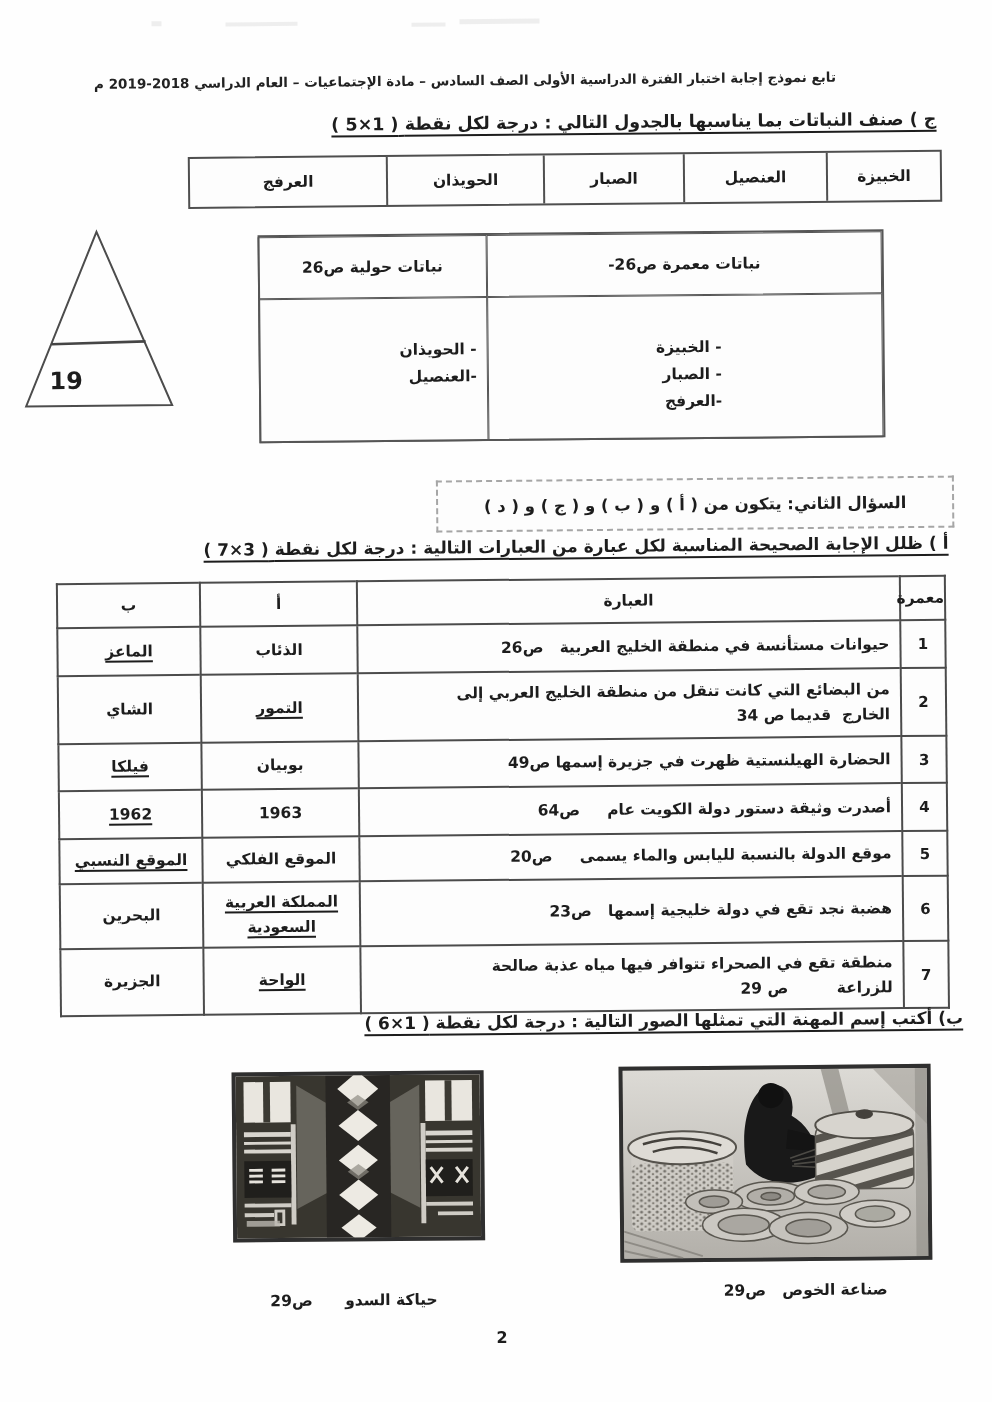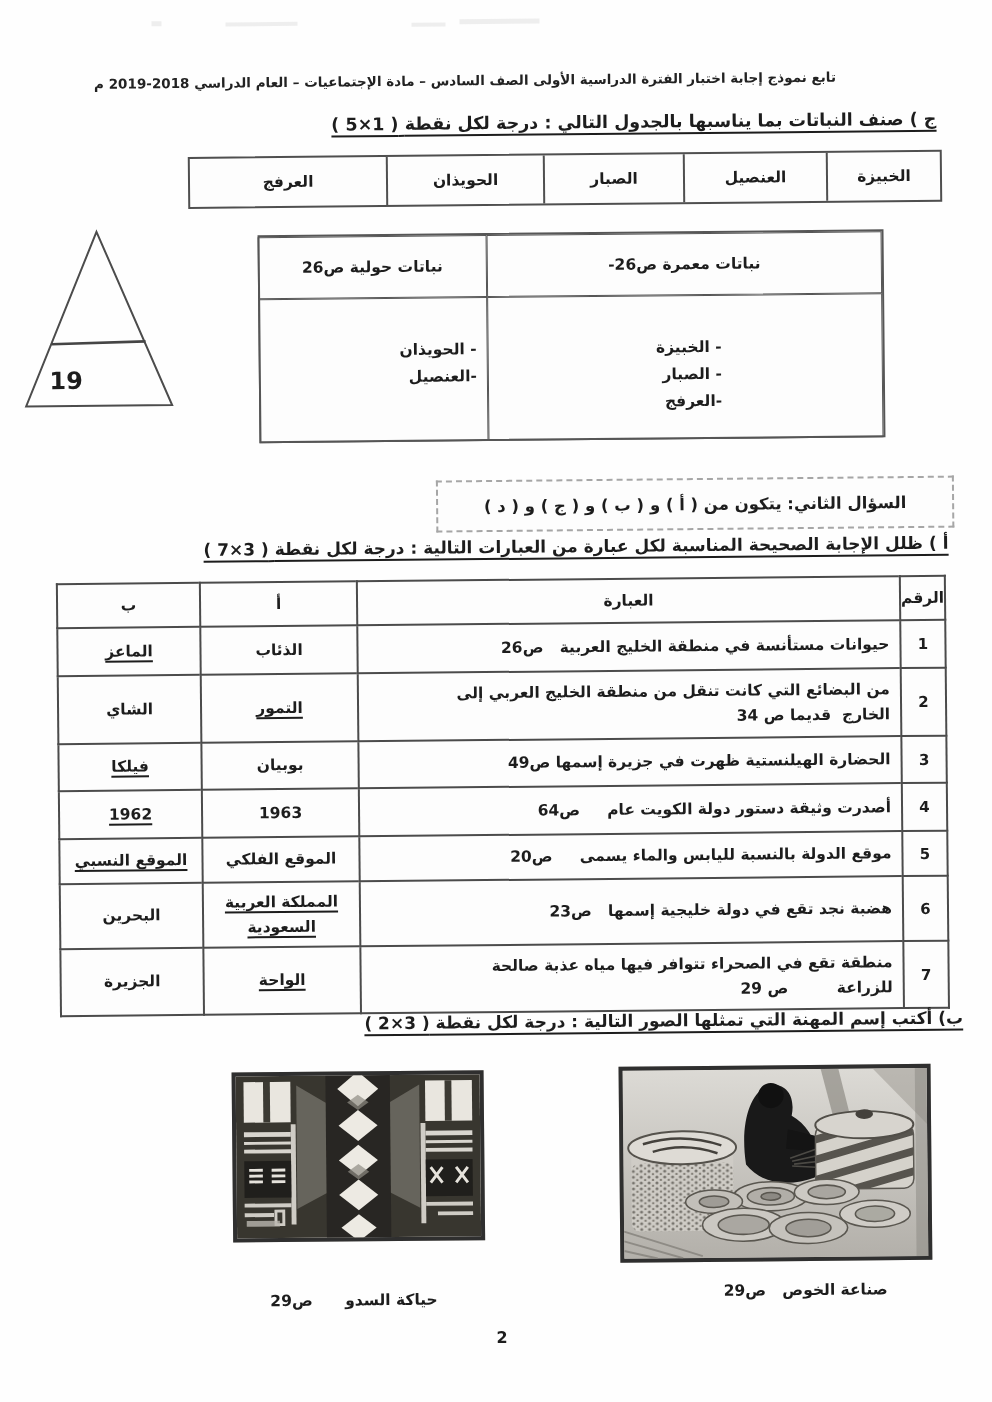--- a/index.html
+++ b/index.html
@@ -153,21 +153,21 @@
 
     <table class="mcq">
       <colgroup>
           <col class="col-num">
           <col class="col-st">
           <col class="col-a">
           <col class="col-b">
         </colgroup>
       <tbody>
           <tr style="height:44px;">
-        <th>الرقم</th>
+        <th>معمرة</th>
         <th>العبارة</th>
         <th>أ</th>
         <th>ب</th>
       </tr>
       <tr style="height:48px;">
         <td class="num">1</td>
         <td class="st">حيوانات مستأنسة في منطقة الخليج العربية   ص26</td>
         <td class="ch">الذئاب</td>
         <td class="ch ans">الماعز</td>
       </tr>
@@ -207,21 +207,21 @@
         <td class="st">منطقة تقع في الصحراء تتوافر فيها مياه عذبة صالحة
 للزراعة         ص 29</td>
         <td class="ch ans">الواحة</td>
         <td class="ch">الجزيرة</td>
       </tr>
     </tbody>
       </table>
 
     <div class="title-b underlined">
       <span>ب) أكتب  إسم المهنة التي تمثلها الصور التالية : درجة لكل نقطة </span>
-      <span class="ltr">( 2×3 )</span>
+      <span class="ltr">( 6×1 )</span>
     </div>
 
     <div class="photo photo-basketry">
       <svg viewBox="0 0 310 194" preserveAspectRatio="none">
         <defs>
           <linearGradient id="pbg" x1="0" y1="0" x2="0" y2="1">
             <stop offset="0" stop-color="#dcdad5"></stop>
               <stop offset="1" stop-color="#b3b0aa"></stop>
           </linearGradient>
           <pattern id="dots" width="8" height="6" patternUnits="userSpaceOnUse">

